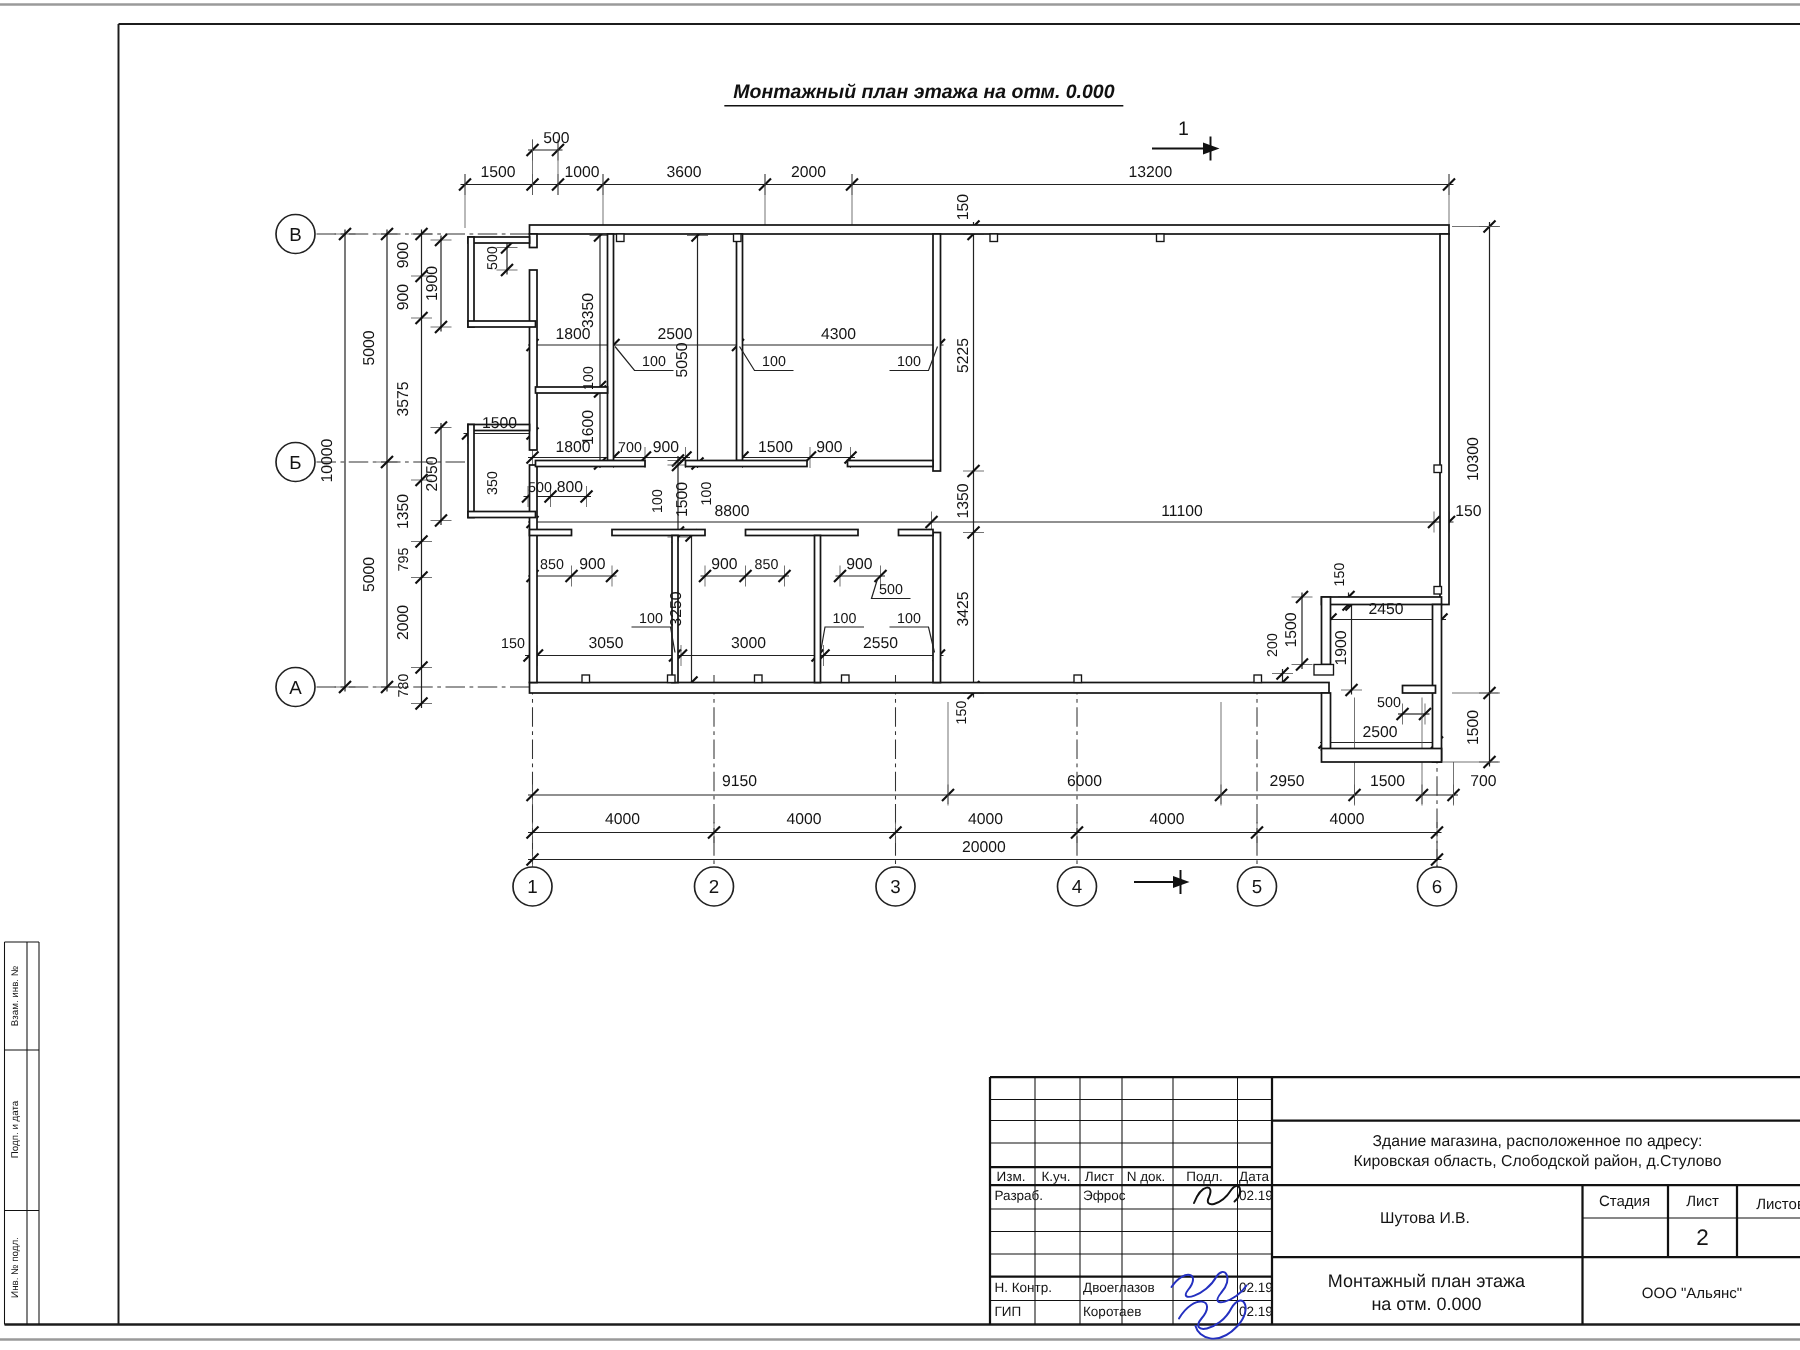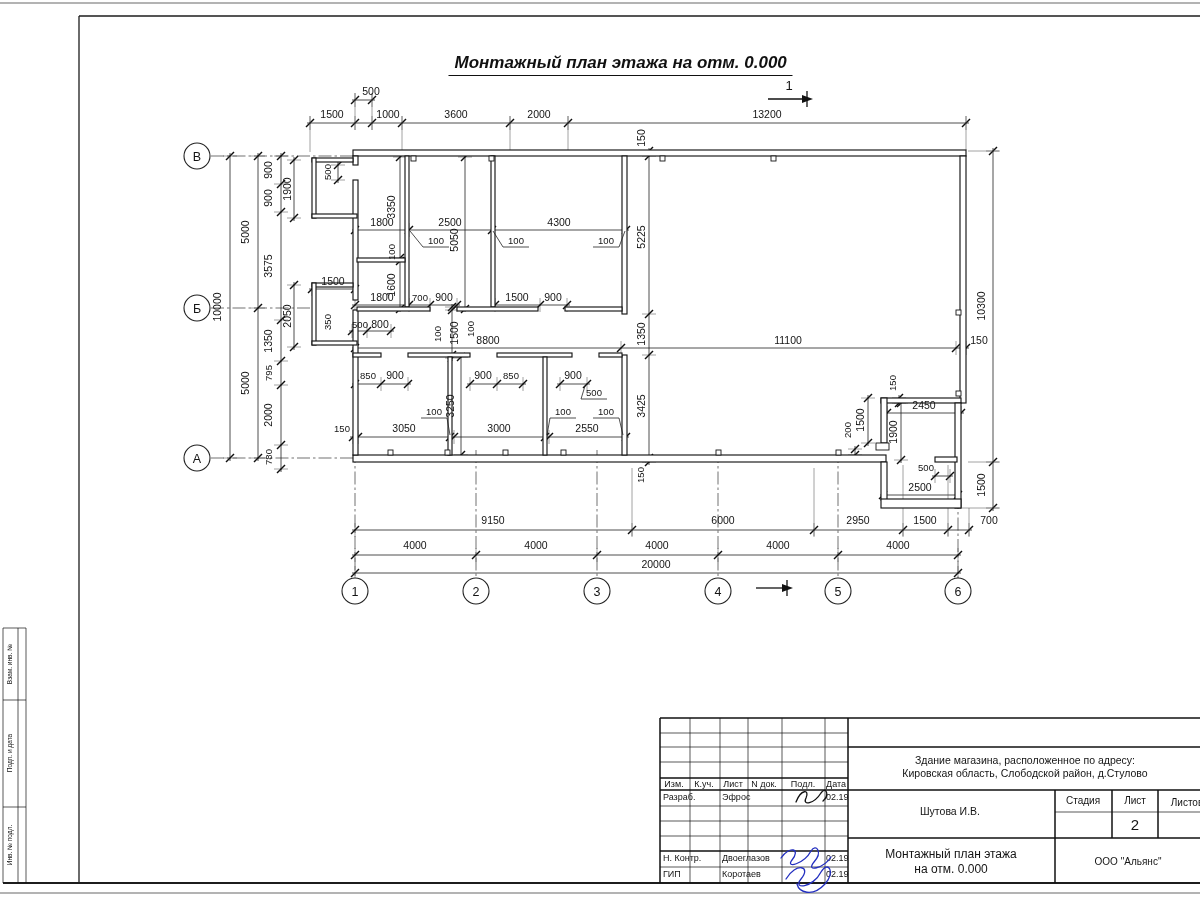--- a/index.html
+++ b/index.html
@@ -1,20 +1,20 @@
 <!DOCTYPE html>
 <html><head>
 <meta charset="utf-8">
 <style>
   html,body{margin:0;padding:0;background:#fff;}
   .page{position:relative;width:1200px;height:900px;background:#fff;overflow:hidden;
         font-family:"Liberation Sans",sans-serif;}
   svg{position:absolute;left:0;top:0;}
   .main-title{position:absolute;top:53px;left:50%;transform:translateX(-44%);
-      font-family:"Liberation Sans",sans-serif;font-size:17px;font-style:italic;font-weight:bold;
+      font-family:"Liberation Sans",sans-serif;font-size:13px;font-style:italic;font-weight:bold;
       color:#111;border-bottom:1.7px solid #111;padding:0 6px 2px 6px;white-space:nowrap;}
   .wall{fill:#fff;stroke:#151515;stroke-width:1.15;}
   .colsq{fill:#fff;stroke:#151515;stroke-width:.9;}
   .dim{stroke:#222;stroke-width:.8;fill:none;}
   .tick{stroke:#0f0f0f;stroke-width:1.4;}
   .ext{stroke:#555;stroke-width:.55;}
   .lead{stroke:#222;stroke-width:.8;fill:none;}
   .axis{stroke:#333;stroke-width:.7;stroke-dasharray:13 3 2.5 3;fill:none;}
   .bubble{fill:#fff;stroke:#222;stroke-width:1.1;}
   text{fill:#141414;font-family:"Liberation Sans",sans-serif;}

